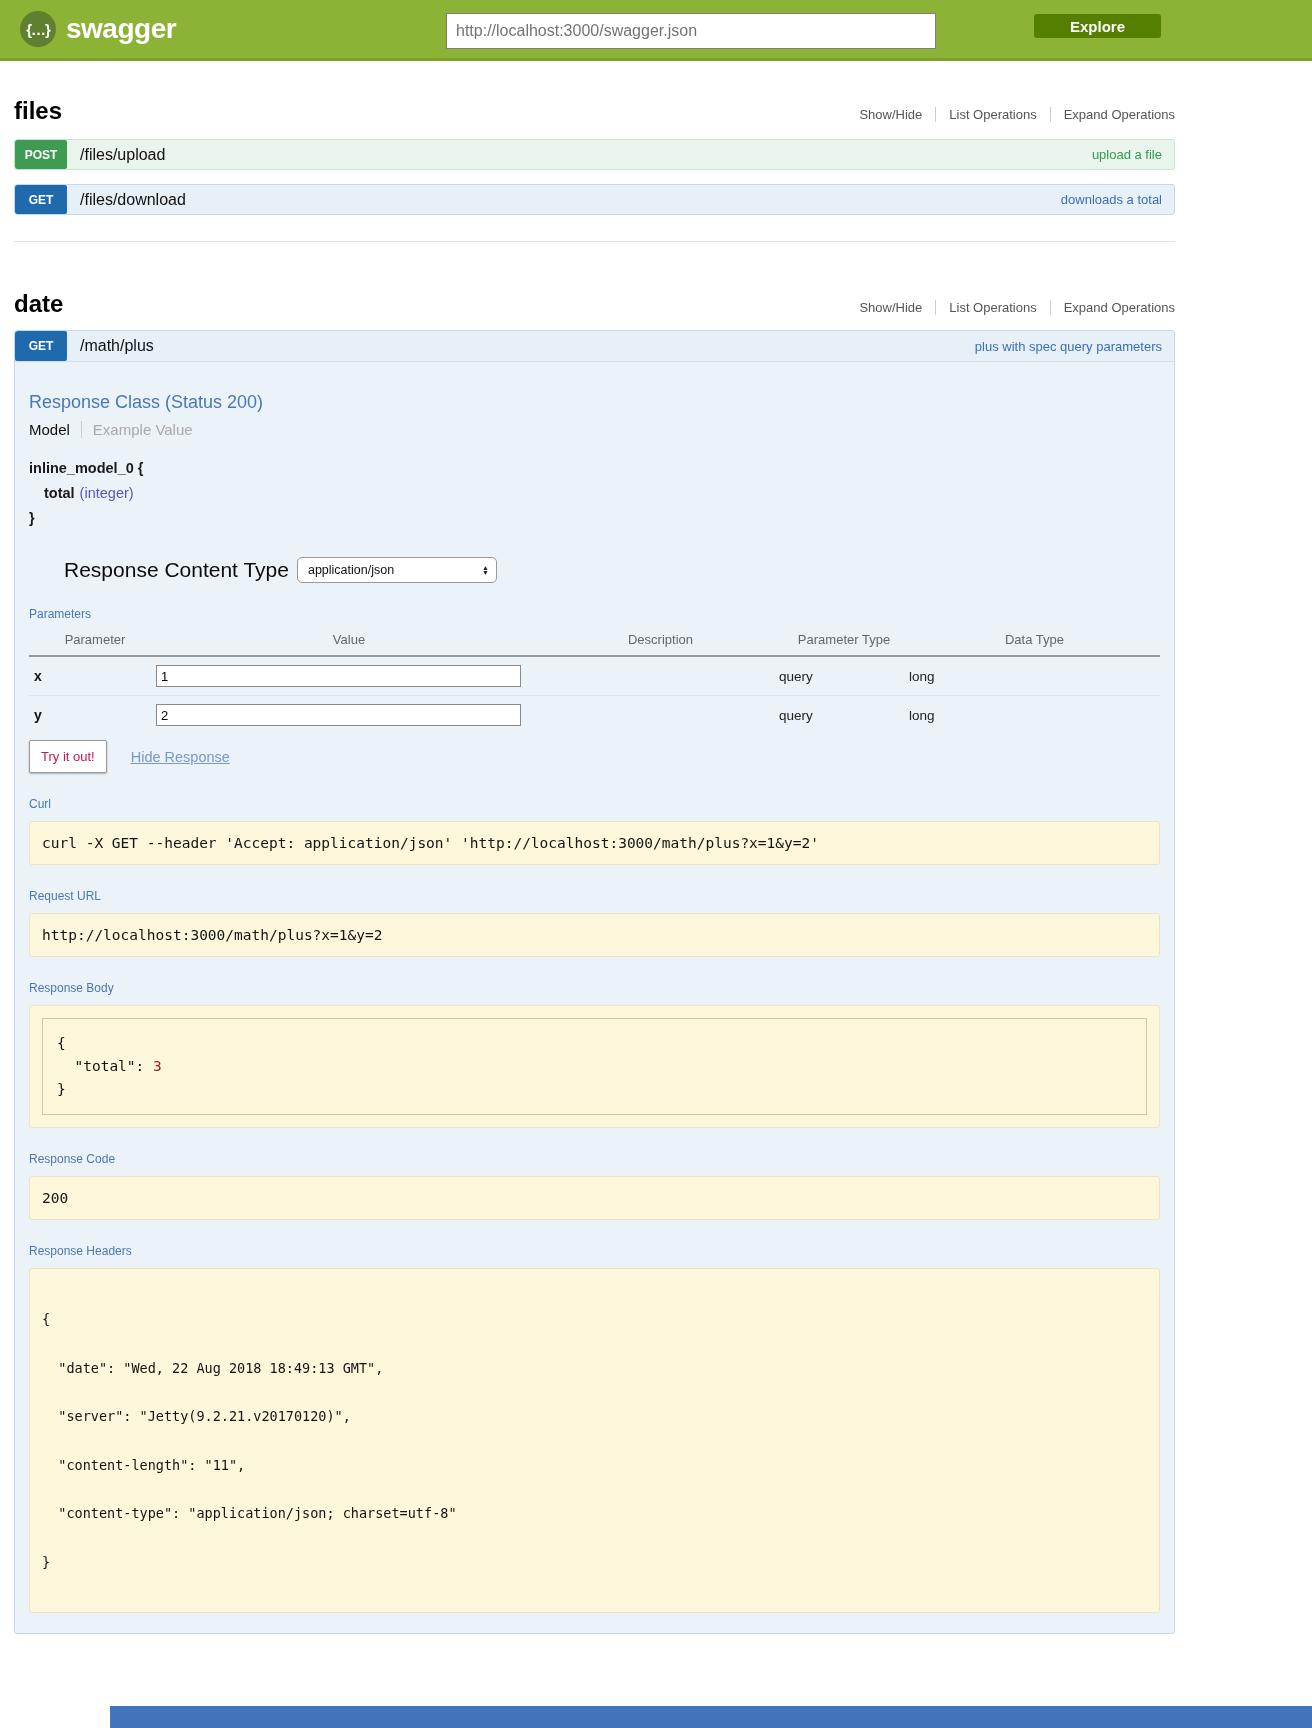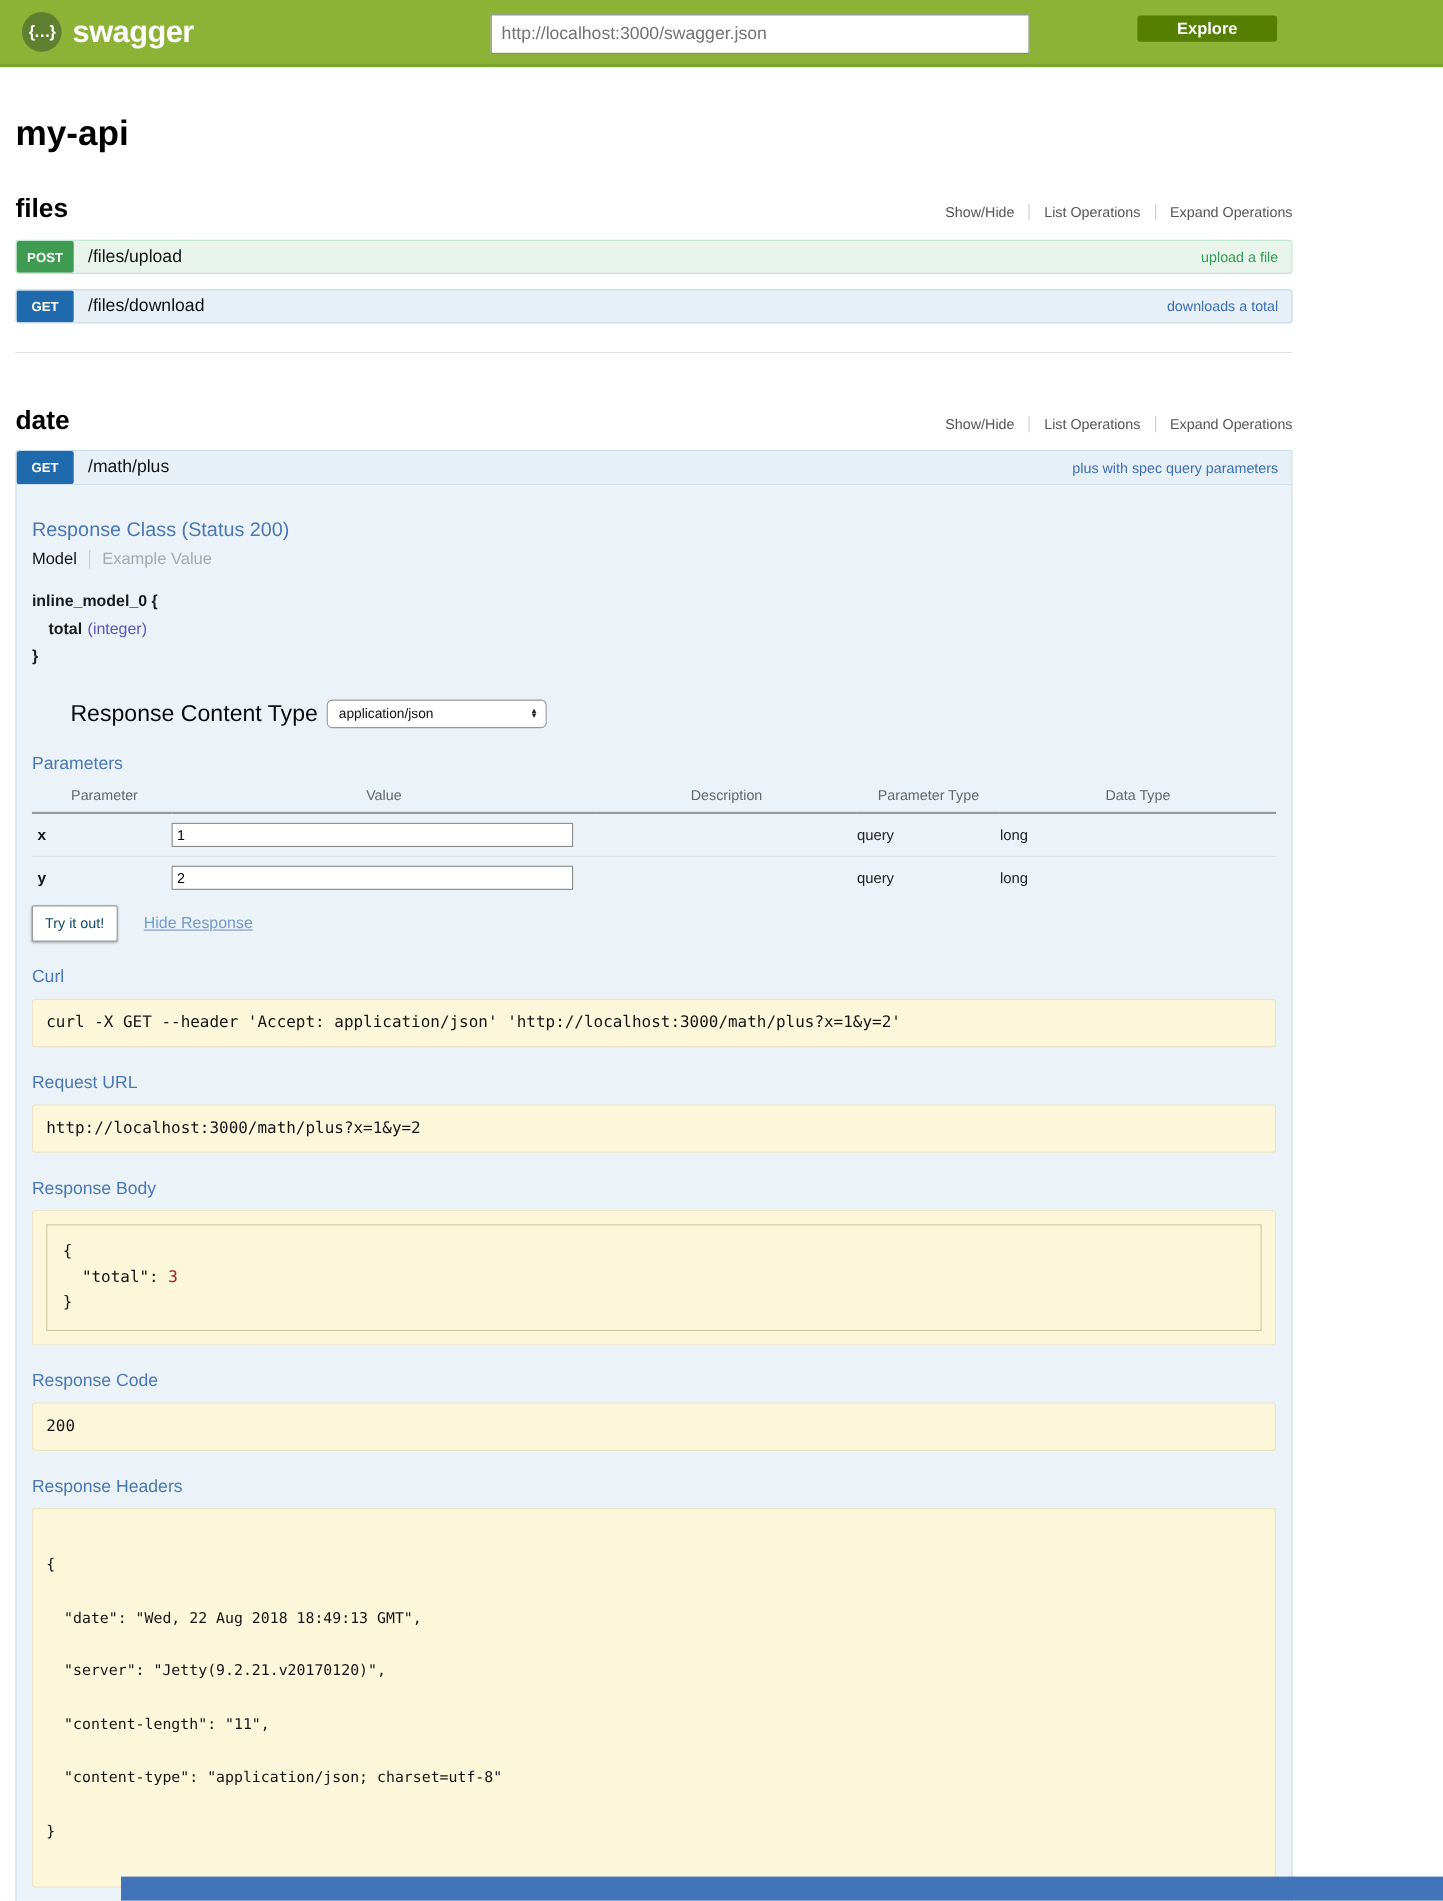--- a/index.html
+++ b/index.html
@@ -65,21 +65,21 @@
   .op-path { font-size: 16px; color: #111; margin-left: 13px; align-self: center; text-decoration: none; }
   .op-summary { margin-left: auto; margin-right: 12px; align-self: center; font-size: 13px; text-decoration: none; }
   .op-summary.green { color: #2f9c51; }
   .op-summary.blue  { color: #3b6fb6; }
 
   
   .expanded { margin-top: 12px; border: 1px solid #c3d9ec; border-radius: 3px; background: #ebf3f9; }
   .expanded .op-row { margin-top: 0; border: none; border-bottom: 1px solid #cfe0ef; border-radius: 3px 3px 0 0; }
   .expanded-content { padding: 2px 14px 20px 14px; }
 
-  .blue-heading { color: #4a77b5; font-weight: normal; font-size: 16px; margin: 24px 0 0 0; }
+  .blue-heading { color: #4a77b5; font-weight: normal; font-size: 12px; margin: 24px 0 0 0; }
   .response-class-heading { font-size: 18px; margin-top: 28px; }
 
   .tabs { display: flex; align-items: center; margin-top: 8px; font-size: 15px; }
   .tab-model { color: #111; padding-right: 11px; cursor: pointer; }
   .tab-example { color: #a9a9a9; border-left: 1px solid #ccc; padding-left: 11px; cursor: pointer; }
 
   .model-sig { margin-top: 18px; font-size: 14.5px; line-height: 25px; color: #1a1a1a; }
   .model-open, .model-close { font-weight: bold; }
   .prop-name { font-weight: bold; margin-left: 15px; }
   .prop-type { color: #5e54bc; margin-left: 5px; }
@@ -109,21 +109,21 @@
   td.pname { font-weight: bold; font-size: 14px; }
   .param-input {
     width: 365px; height: 22px; border: 1px solid #898989; background: #fff;
     font-size: 13px; padding: 1px 4px; font-family: "Liberation Sans", sans-serif;
   }
   .ptype, .dtype { font-size: 13.5px; color: #222; }
 
   .actions { display: flex; align-items: center; margin-top: 6px; }
   .try-btn {
     background: #fff; border: 1px solid #9a9a9a; border-radius: 2px;
-    box-shadow: 0 1px 2px rgba(0,0,0,0.28); font-size: 13px; color: #0c4a6e;
+    box-shadow: 0 1px 2px rgba(0,0,0,0.28); font-size: 13px; color: #be185d;
     padding: 8px 11px; cursor: pointer; font-family: "Liberation Sans", sans-serif;
   }
   .hide-link { margin-left: 24px; color: #7499cd; font-size: 14.5px; text-decoration: underline; cursor: pointer; }
 
   
   .code-box {
     background: #fcf6db; border: 1px solid #eae4c5; border-radius: 3px;
     margin-top: 10px; padding: 13px 12px;
     font-family: "DejaVu Sans Mono", monospace; font-size: 14.5px; color: #141414;
     white-space: pre-wrap; word-break: break-all;
@@ -148,21 +148,20 @@
   <div class="logo">
     <span class="logo-circle">{…}</span>
     <span class="brand-text">swagger</span>
   </div>
   <input class="url-input" type="text" value="http://localhost:3000/swagger.json" style="">
   <button class="explore-btn">Explore</button>
 </div>
 
 <div class="container">
 
-  <h1 class="page-title">my-api</h1>
 
   <div>
     <div class="section-header">
       <h2 class="section-title">files</h2>
       <div class="controls">
         <a>Show/Hide</a>
         <a>List Operations</a>
         <a>Expand Operations</a>
       </div>
     </div>

